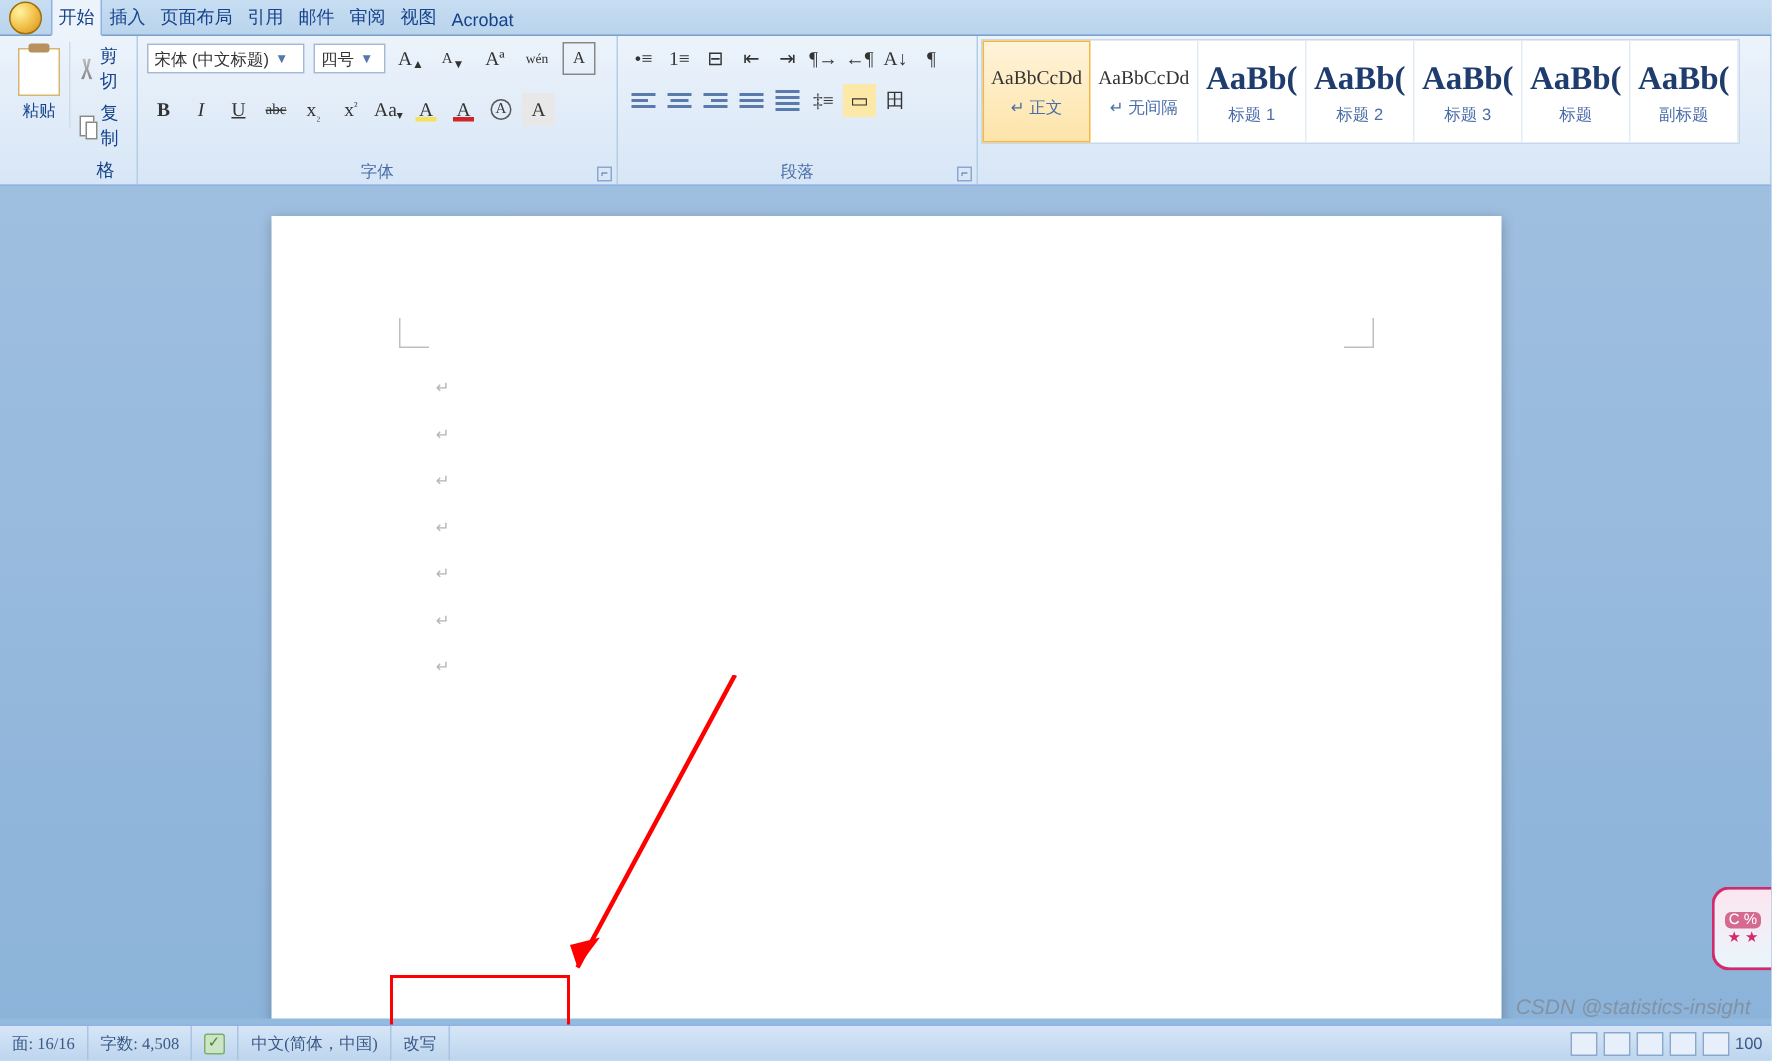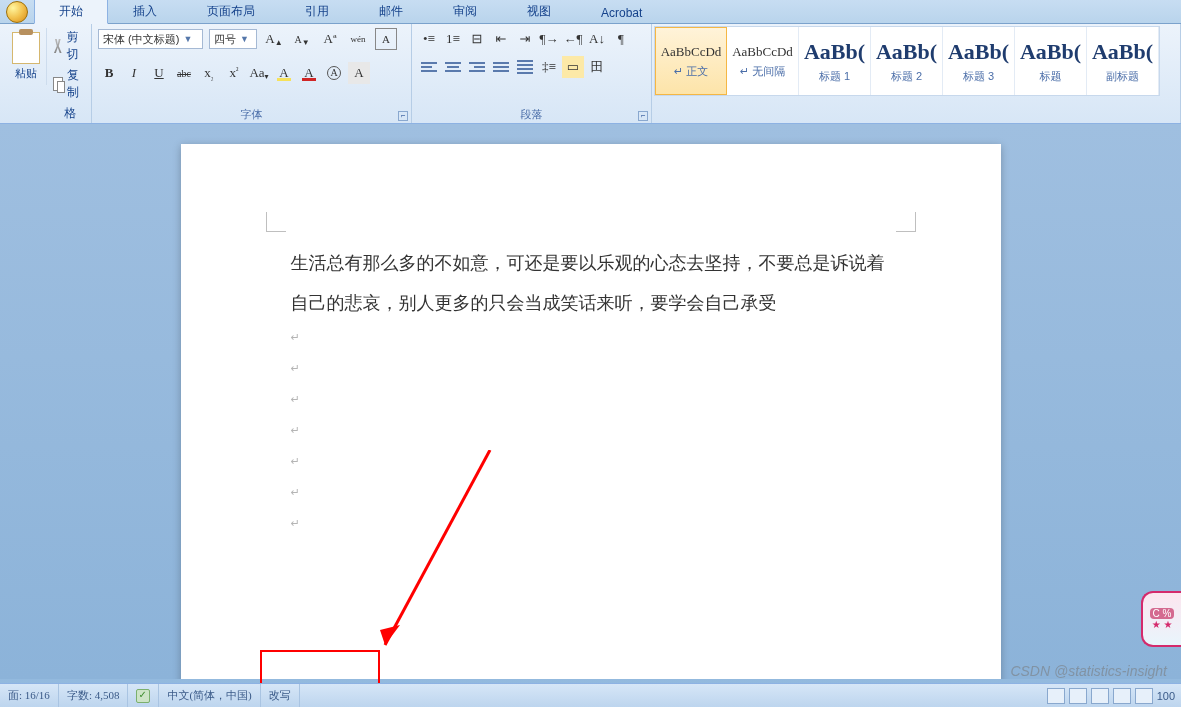--- a/index.html
+++ b/index.html
@@ -1,21 +1,21 @@
 <!DOCTYPE html>
 <html><head>
 <meta charset="utf-8">
 <style>
 * { box-sizing: border-box; margin: 0; padding: 0; }
 body { width: 1181px; height: 707px; font-family: "Microsoft YaHei", Arial, sans-serif; font-size: 12px; background: linear-gradient(#a7c6e3, #92b9de); overflow: hidden; position: relative; }
 
 
 .tabs-bar { background: linear-gradient(#c7ddf2, #b9d4ec); height: 24px; display: flex; align-items: flex-end; padding-left: 6px; border-bottom: 1px solid #7ba2cc; }
 .office-orb { width: 22px; height: 22px; border-radius: 50%; background: radial-gradient(circle at 30% 30%, #fff59e, #f2c24e, #d78a15); border:1px solid #9e7008; margin-right: 6px; align-self: center; }
-.tab { padding: 3px 24px; color: #15428b; cursor: pointer; border: 1px solid transparent; border-bottom: none; }
+.tab { padding: 3px 4px; color: #15428b; cursor: pointer; border: 1px solid transparent; border-bottom: none; }
 .tab.active { background: #ecf3fb; border: 1px solid #8db2e3; border-bottom: 1px solid #ecf3fb; color: #15428b; position: relative; top:1px; }
 
 
 .ribbon { background: linear-gradient(#ecf3fb, #d7e6f6); border-bottom: 1px solid #8db2e3; height: 100px; display: flex; }
 .rgroup { border-right: 1px solid #b6cde6; display: flex; flex-direction: column; }
 .rgroup-body { flex: 1; display: flex; align-items: flex-start; padding: 4px 6px 0 6px; }
 .rgroup-label { height: 16px; font-size: 11px; color: #4a6da8; text-align: center; padding-bottom: 2px; position: relative; }
 .dialog-launcher { position: absolute; right: 3px; bottom: 2px; width: 10px; height: 10px; border: 1px solid #8aa8cf; font-size: 8px; line-height: 8px; color: #4a6da8; text-align: center; }
 
 
@@ -275,21 +275,20 @@
         </div>
     </div>
   </div>
 
 </div>
 
 <div class="doc-area">
   <div class="page">
     <div class="crop-tl"></div>
     <div class="crop-tr"></div>
-    <div class="body-text">生活总有那么多的不如意，可还是要以乐观的心态去坚持，不要总是诉说着自己的悲哀，别人更多的只会当成笑话来听，要学会自己承受</div>
     <span class="para-mark">↵</span>
     <span class="para-mark">↵</span>
     <span class="para-mark">↵</span>
     <span class="para-mark">↵</span>
     <span class="para-mark">↵</span>
     <span class="para-mark">↵</span>
     <span class="para-mark">↵</span>
   </div>
 </div>
 

